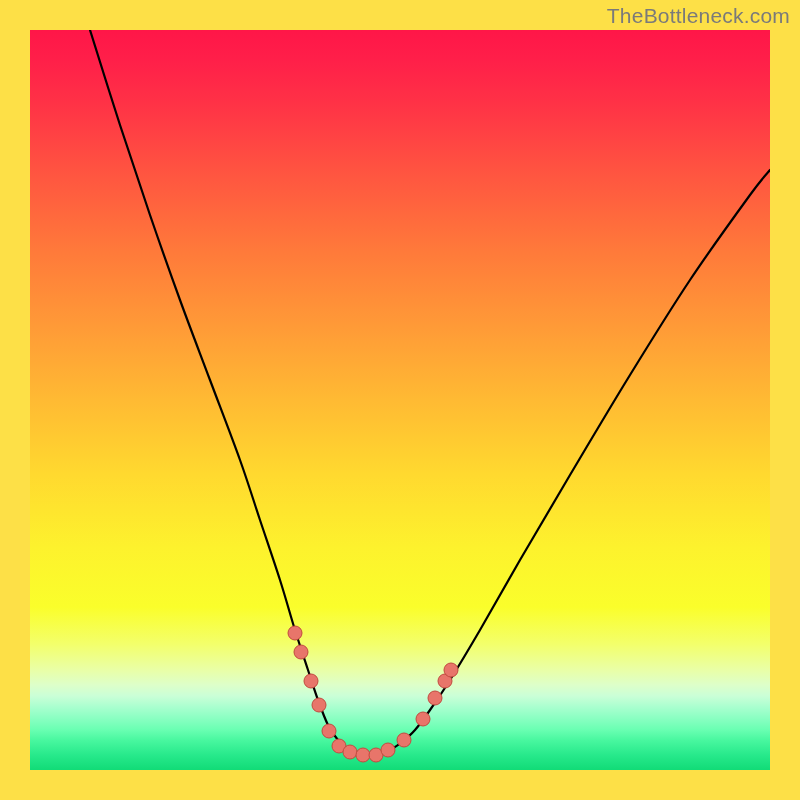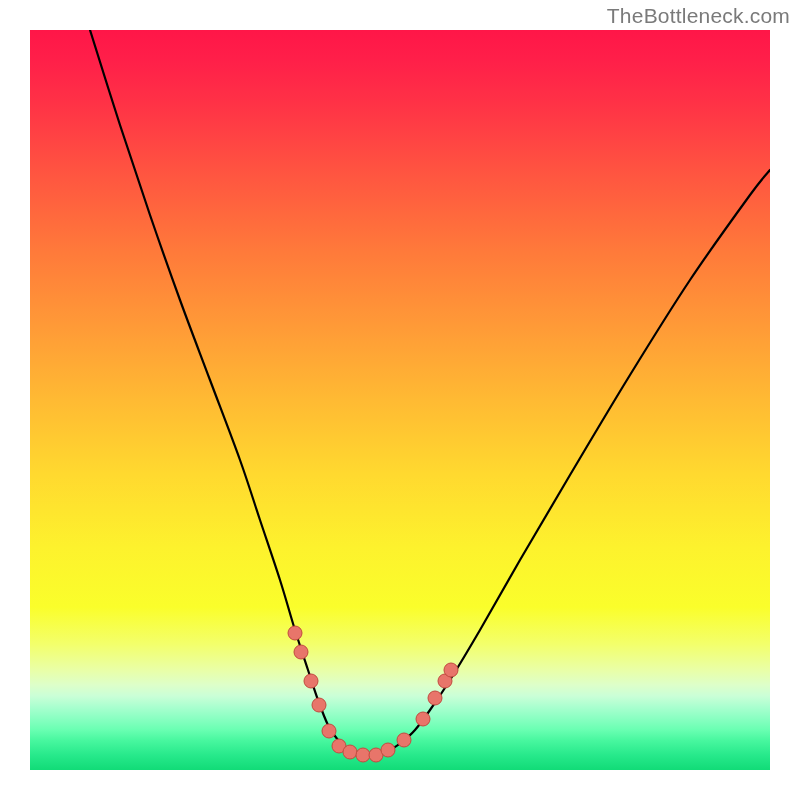--- a/index.html
+++ b/index.html
@@ -10,21 +10,21 @@
     background: #000;
     overflow: hidden;
     font-family: Arial, Helvetica, sans-serif;
   }
   .frame {
     position: absolute;
     left: 0;
     top: 0;
     width: 800px;
     height: 800px;
-    background: #ffffff;
+    background: #fde047;
   }
   .plot-area {
     position: absolute;
     left: 30px;
     top: 30px;
     width: 740px;
     height: 740px;
     overflow: hidden;
   }
   .gradient {

